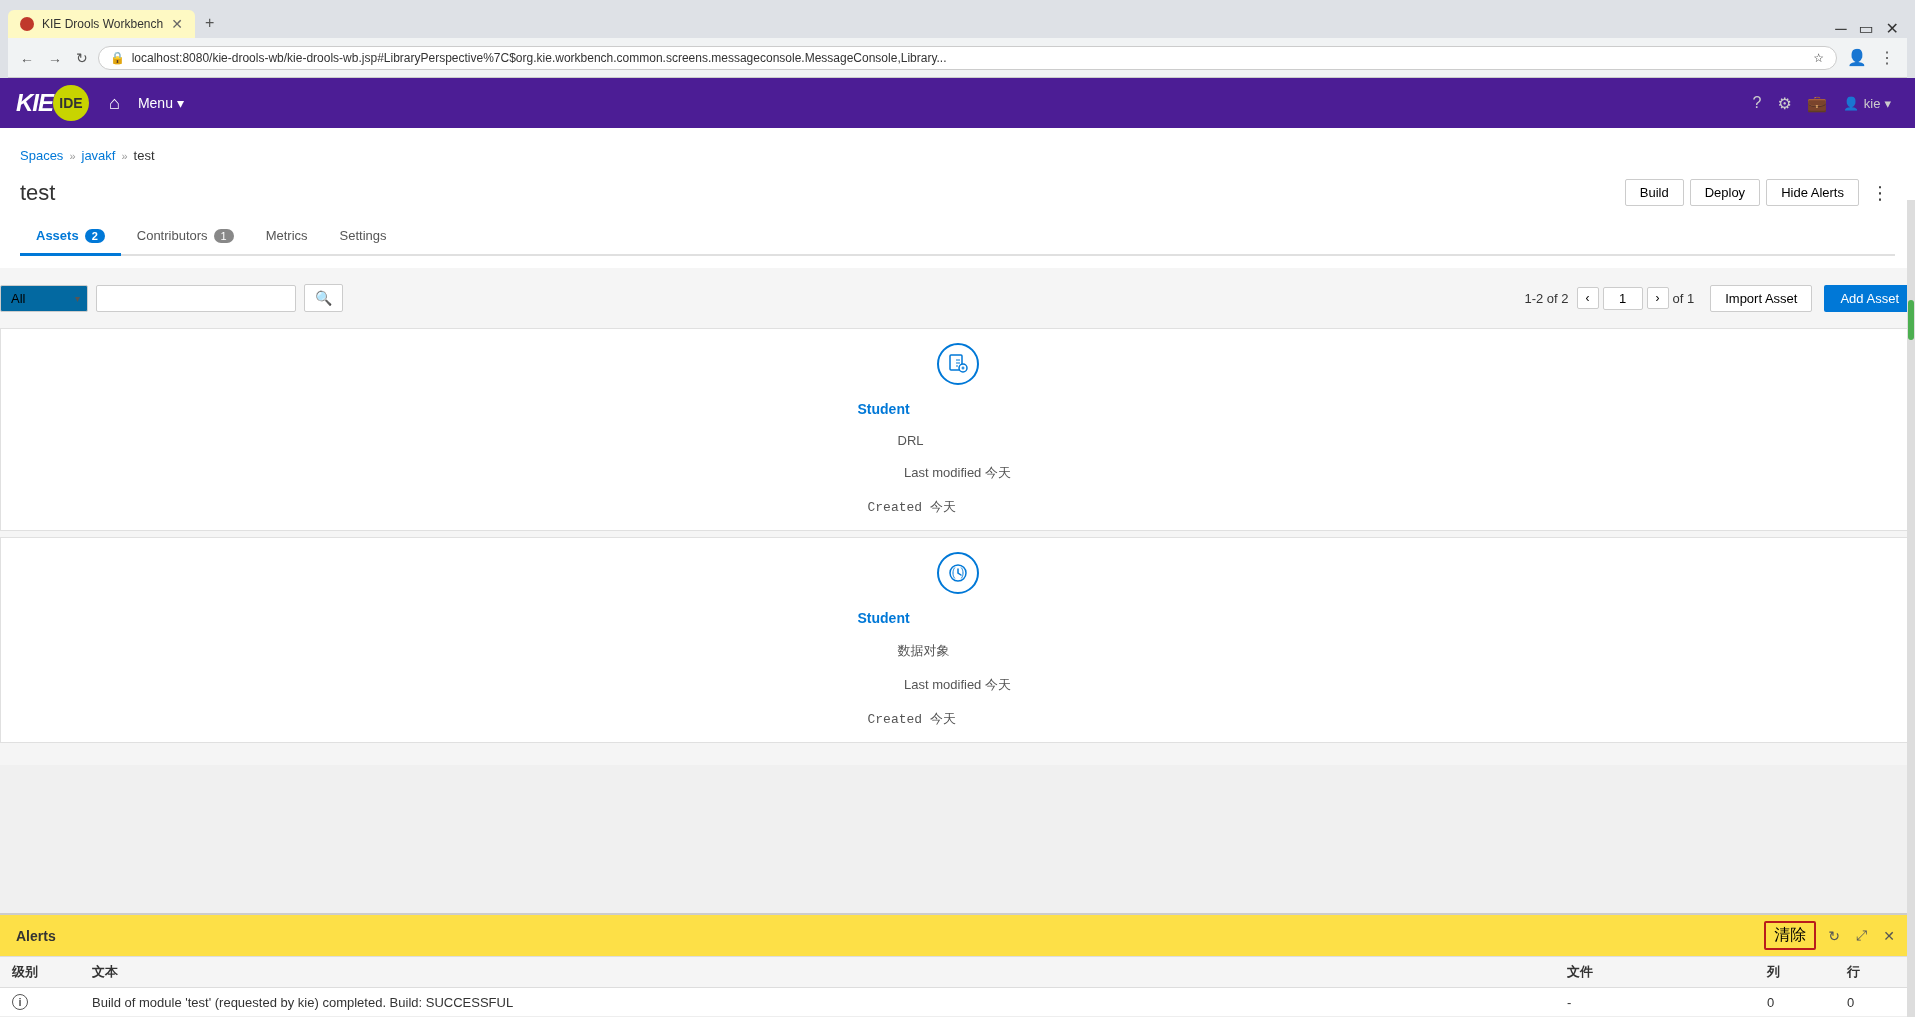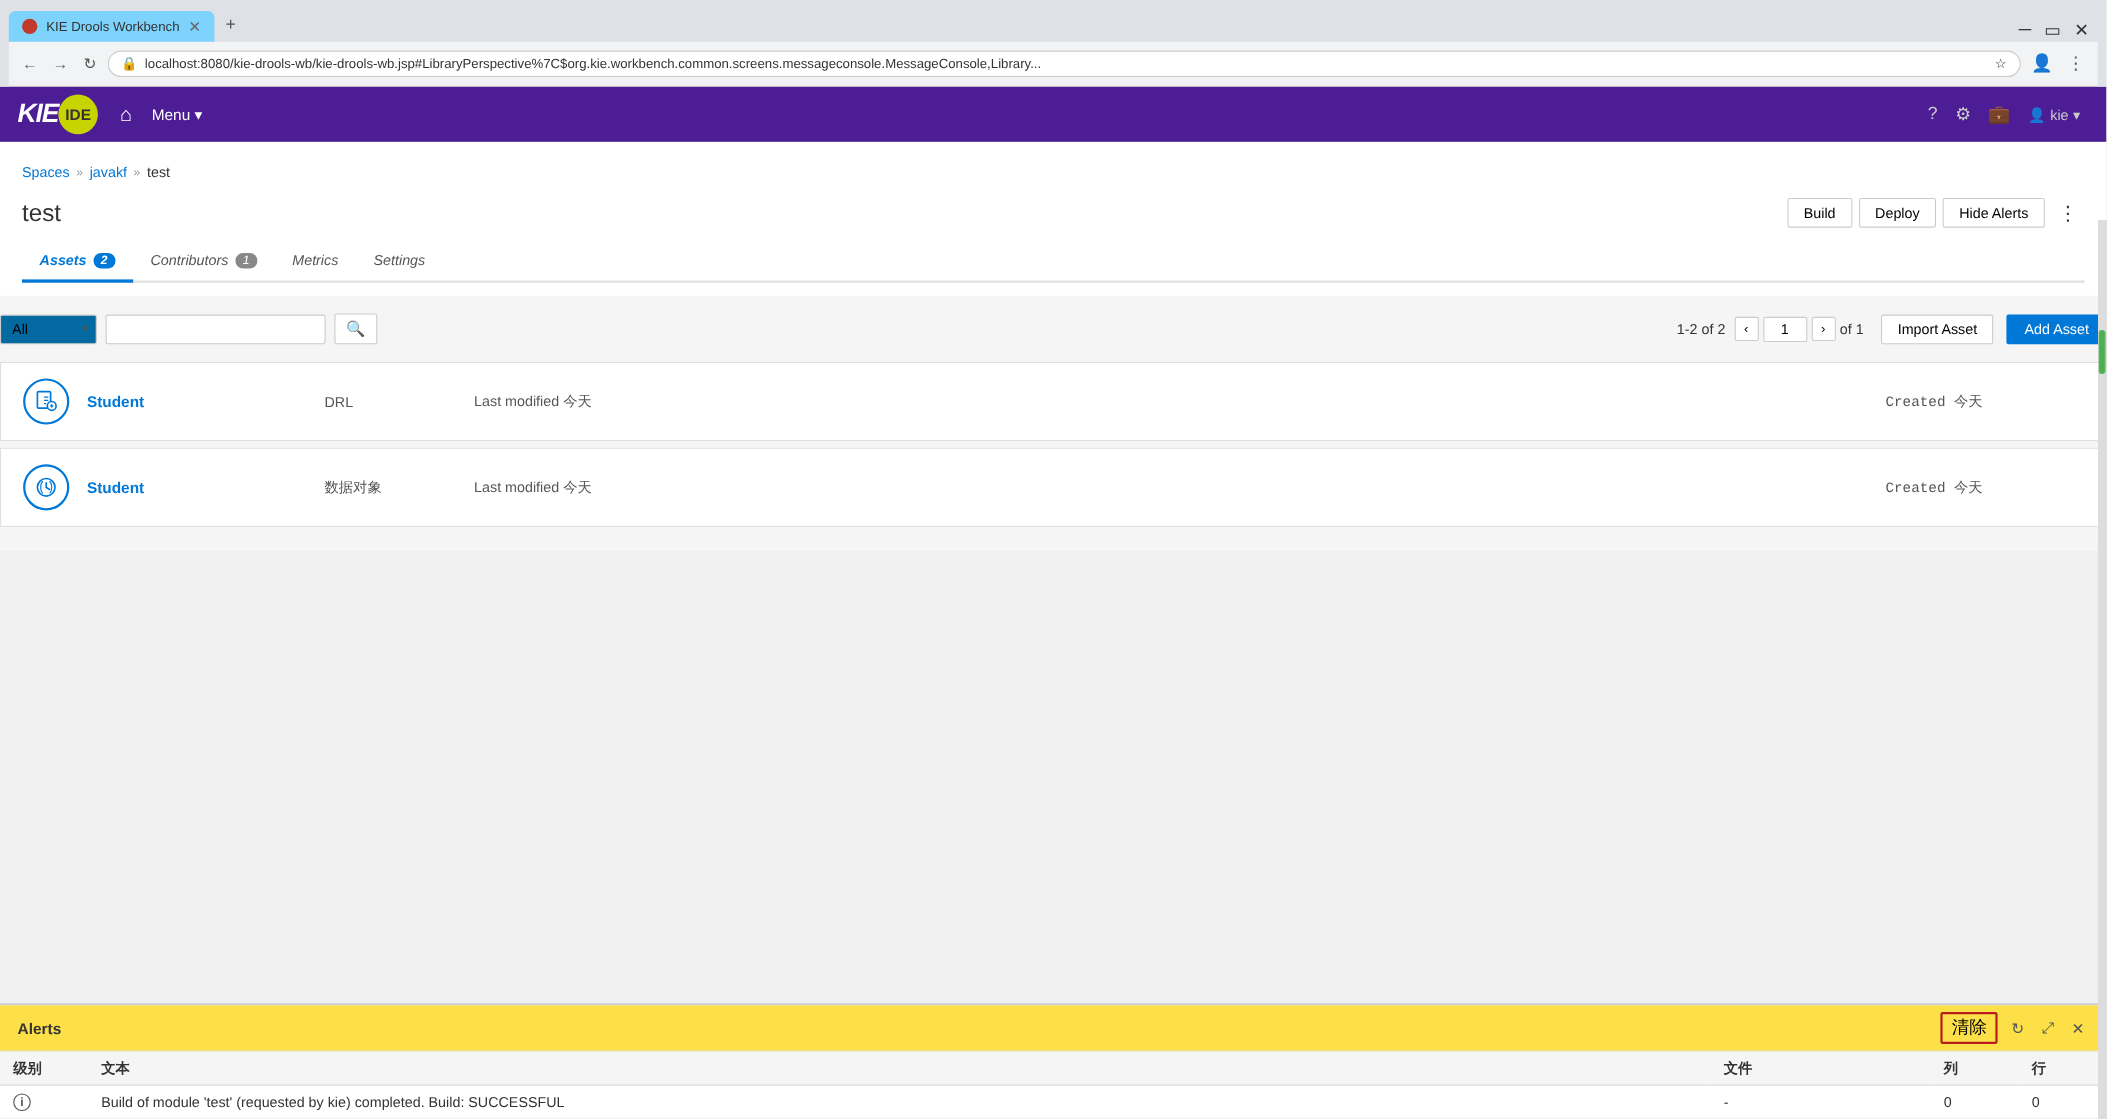--- a/index.html
+++ b/index.html
@@ -9,21 +9,21 @@
     .browser-chrome {
       background: #dee1e6;
       padding: 8px 8px 0 8px;
     }
     .browser-tabs {
       display: flex;
       align-items: flex-end;
       gap: 2px;
     }
     .browser-tab {
-      background: #7dd3fc;
+      background: #fef9c3;
       border-radius: 6px 6px 0 0;
       padding: 6px 12px;
       font-size: 12px;
       display: flex;
       align-items: center;
       gap: 8px;
       min-width: 180px;
       justify-content: flex-end;
     }
     .tab-favicon {
@@ -220,21 +220,20 @@
       font-size: 18px;
       padding: 2px 6px;
       color: #333;
     }
 
     
     .tabs {
       display: flex;
       border-bottom: 2px solid #e0e0e0;
       margin-bottom: 0;
-      font-style: italic;
     }
     .tab {
       padding: 10px 16px;
       cursor: pointer;
       font-size: 13px;
       color: #555;
       border-bottom: 3px solid transparent;
       margin-bottom: -2px;
       display: flex;
       align-items: center;
@@ -364,20 +363,21 @@
     }
     .asset-row {
       background: #fff;
       border: 1px solid #e0e0e0;
       margin-bottom: 6px;
       padding: 14px 20px;
       display: flex;
       align-items: center;
       gap: 16px;
       cursor: pointer;
+      flex-direction: column;
     }
     .asset-icon {
       width: 42px;
       height: 42px;
       border: 2px solid #0078d7;
       border-radius: 50%;
       display: flex;
       align-items: center;
       justify-content: center;
       color: #0078d7;

